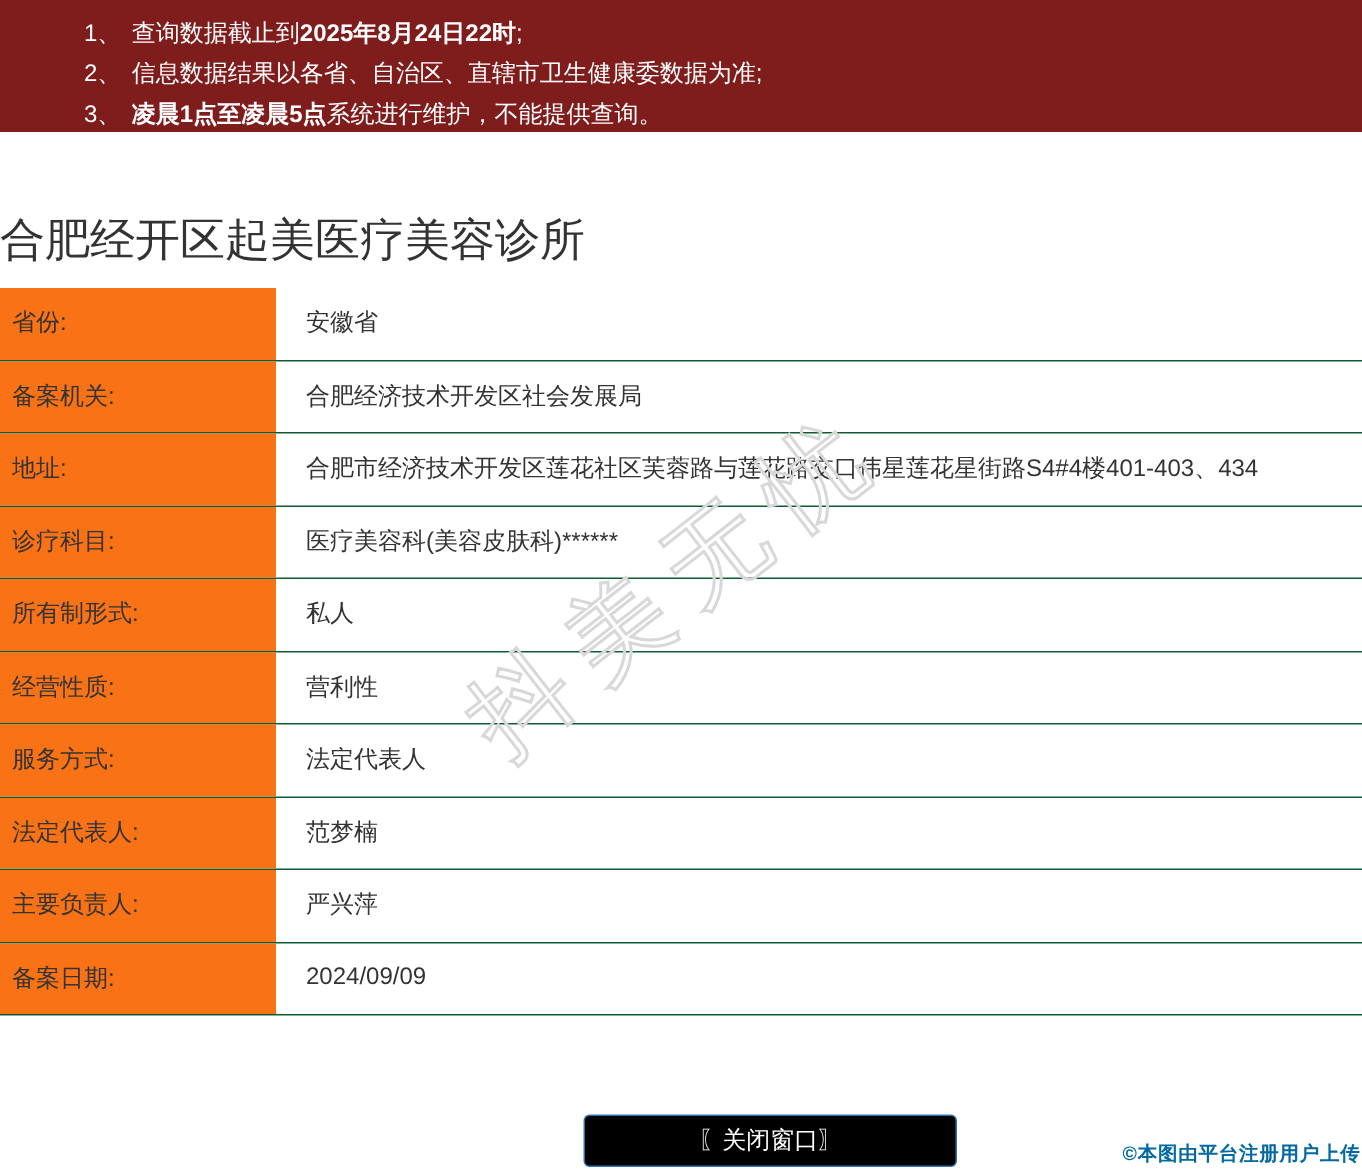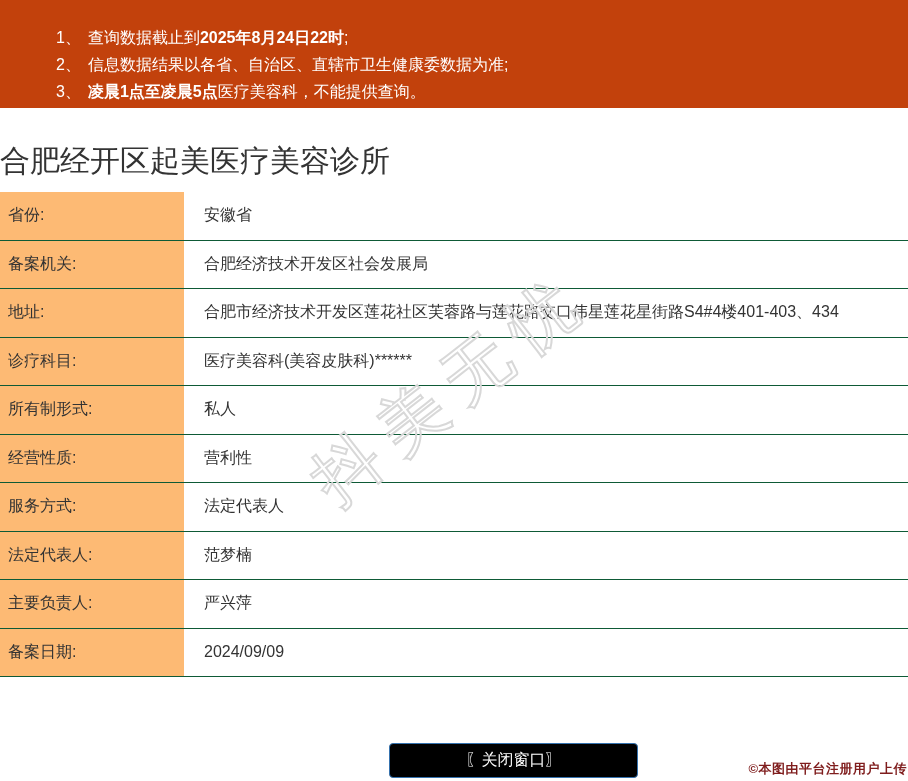--- a/index.html
+++ b/index.html
@@ -8,24 +8,24 @@
     position: relative;
     overflow: hidden;
     background: #ffffff;
     font-family: "Liberation Sans", "DejaVu Sans", sans-serif;
     color: #333333;
   }
 
   
   .notice-bar {
     position: absolute; left: 0; top: 0;
-    width: 908px; height: 108px;
-    background: #c2410c;
+    width: 908px; height: 88px;
+    background: #7f1d1d;
     box-sizing: border-box;
-    padding-top: 24px;
+    padding-top: 9px;
   }
   .notice-line {
     color: #ffffff;
     font-size: 16px;
     line-height: 27px;
     padding-left: 56px;
     white-space: nowrap;
   }
   .notice-num { margin-right: 7px; }
   .notice-bold { font-weight: 700; }
@@ -51,21 +51,21 @@
   }
   .cell {
     display: flex;
     align-items: center;
     font-size: 16px;
     color: #333333;
   }
   .cell.label {
     width: 176px;
     padding-left: 8px;
-    background: #fdba74;
+    background: #f97316;
     flex: none;
   }
   .cell.value {
     flex: 1;
     padding-left: 20px;
     padding-right: 6px;
     white-space: nowrap;
     overflow: hidden;
   }
 
@@ -97,38 +97,38 @@
     cursor: pointer;
     display: flex; align-items: center; justify-content: center;
   }
 
   
   .footer-note {
     position: absolute;
     right: 1px; bottom: 3px;
     font-size: 13px;
     font-weight: 700;
-    color: #7f1d1d;
+    color: #0369a1;
     letter-spacing: 0.5px;
     text-shadow: -1px -1px 0 #fff, 1px -1px 0 #fff, -1px 1px 0 #fff, 1px 1px 0 #fff;
     z-index: 6;
   }
 </style>
 </head>
 <body>
 
 <div class="notice-bar">
   <div class="notice-line">
     <span class="notice-num">1、</span><span>查询数据截止到</span><span class="notice-bold">2025年8月24日22时</span><span>;</span>
   </div>
   <div class="notice-line">
     <span class="notice-num">2、</span><span>信息数据结果以各省、自治区、直辖市卫生健康委数据为准;</span><span class="notice-bold"></span><span></span>
   </div>
   <div class="notice-line">
-    <span class="notice-num">3、</span><span></span><span class="notice-bold">凌晨1点至凌晨5点</span><span>医疗美容科，不能提供查询。</span>
+    <span class="notice-num">3、</span><span></span><span class="notice-bold">凌晨1点至凌晨5点</span><span>系统进行维护，不能提供查询。</span>
   </div>
 </div>
 
 <div style="height:100px;"></div>
 
 <h1 class="page-title">合肥经开区起美医疗美容诊所</h1>
 
 <div class="info-table">
   <div class="row">
     <div class="cell label">省份:</div>

